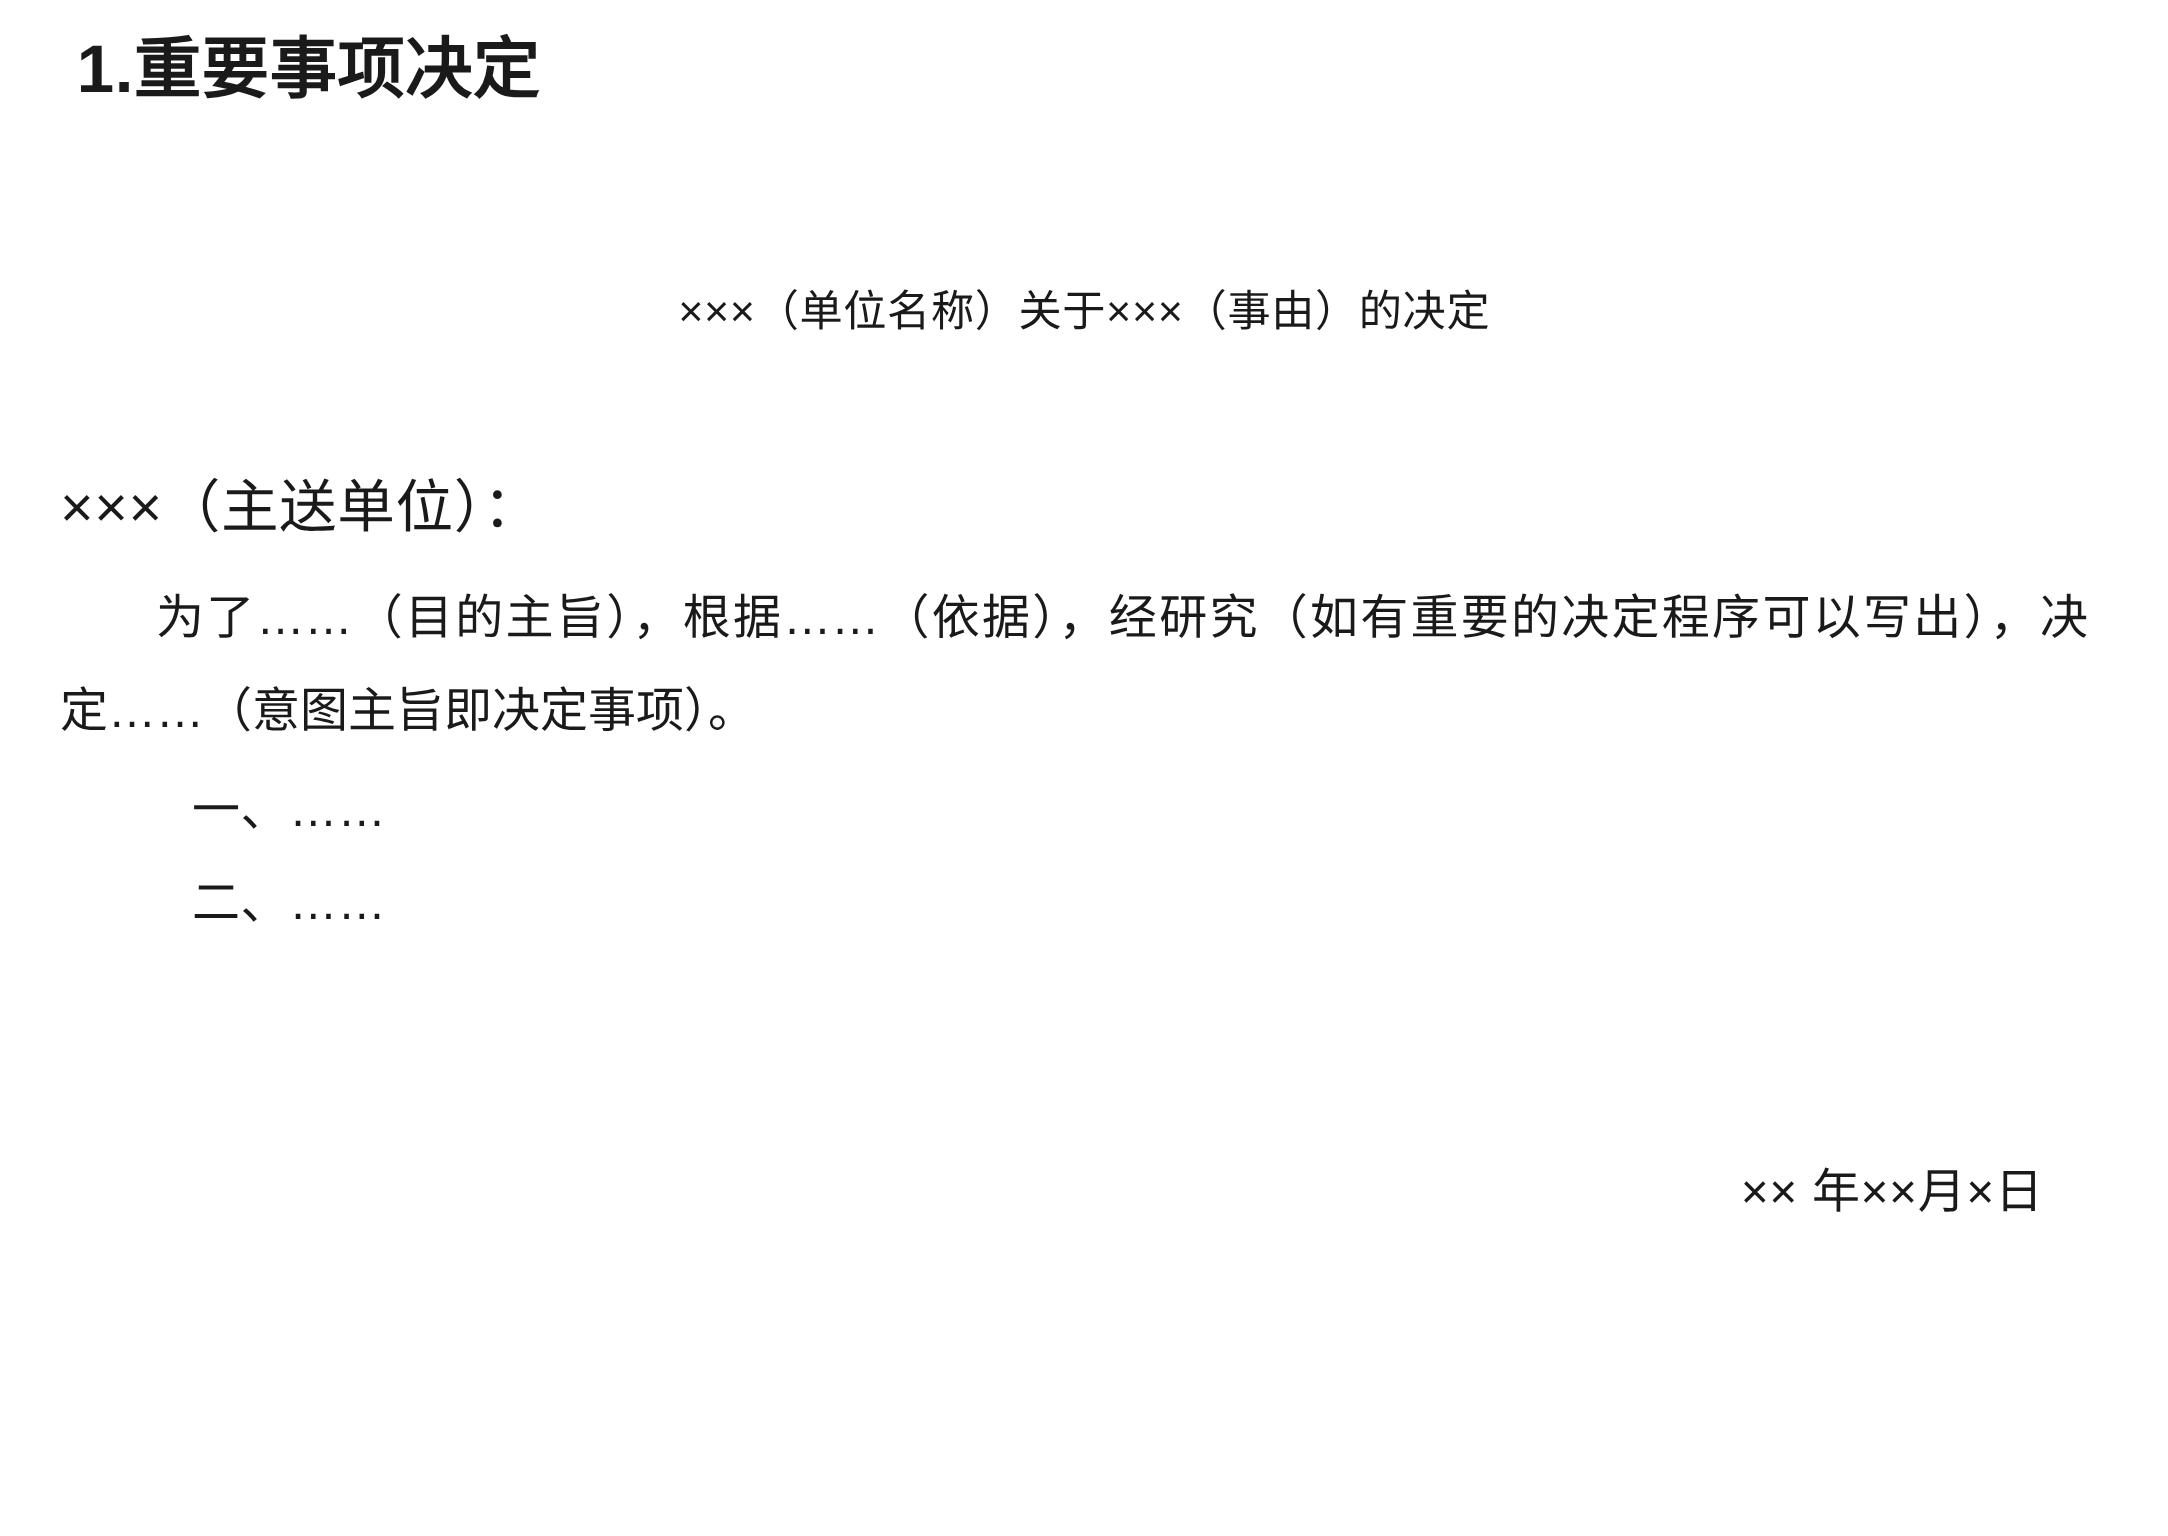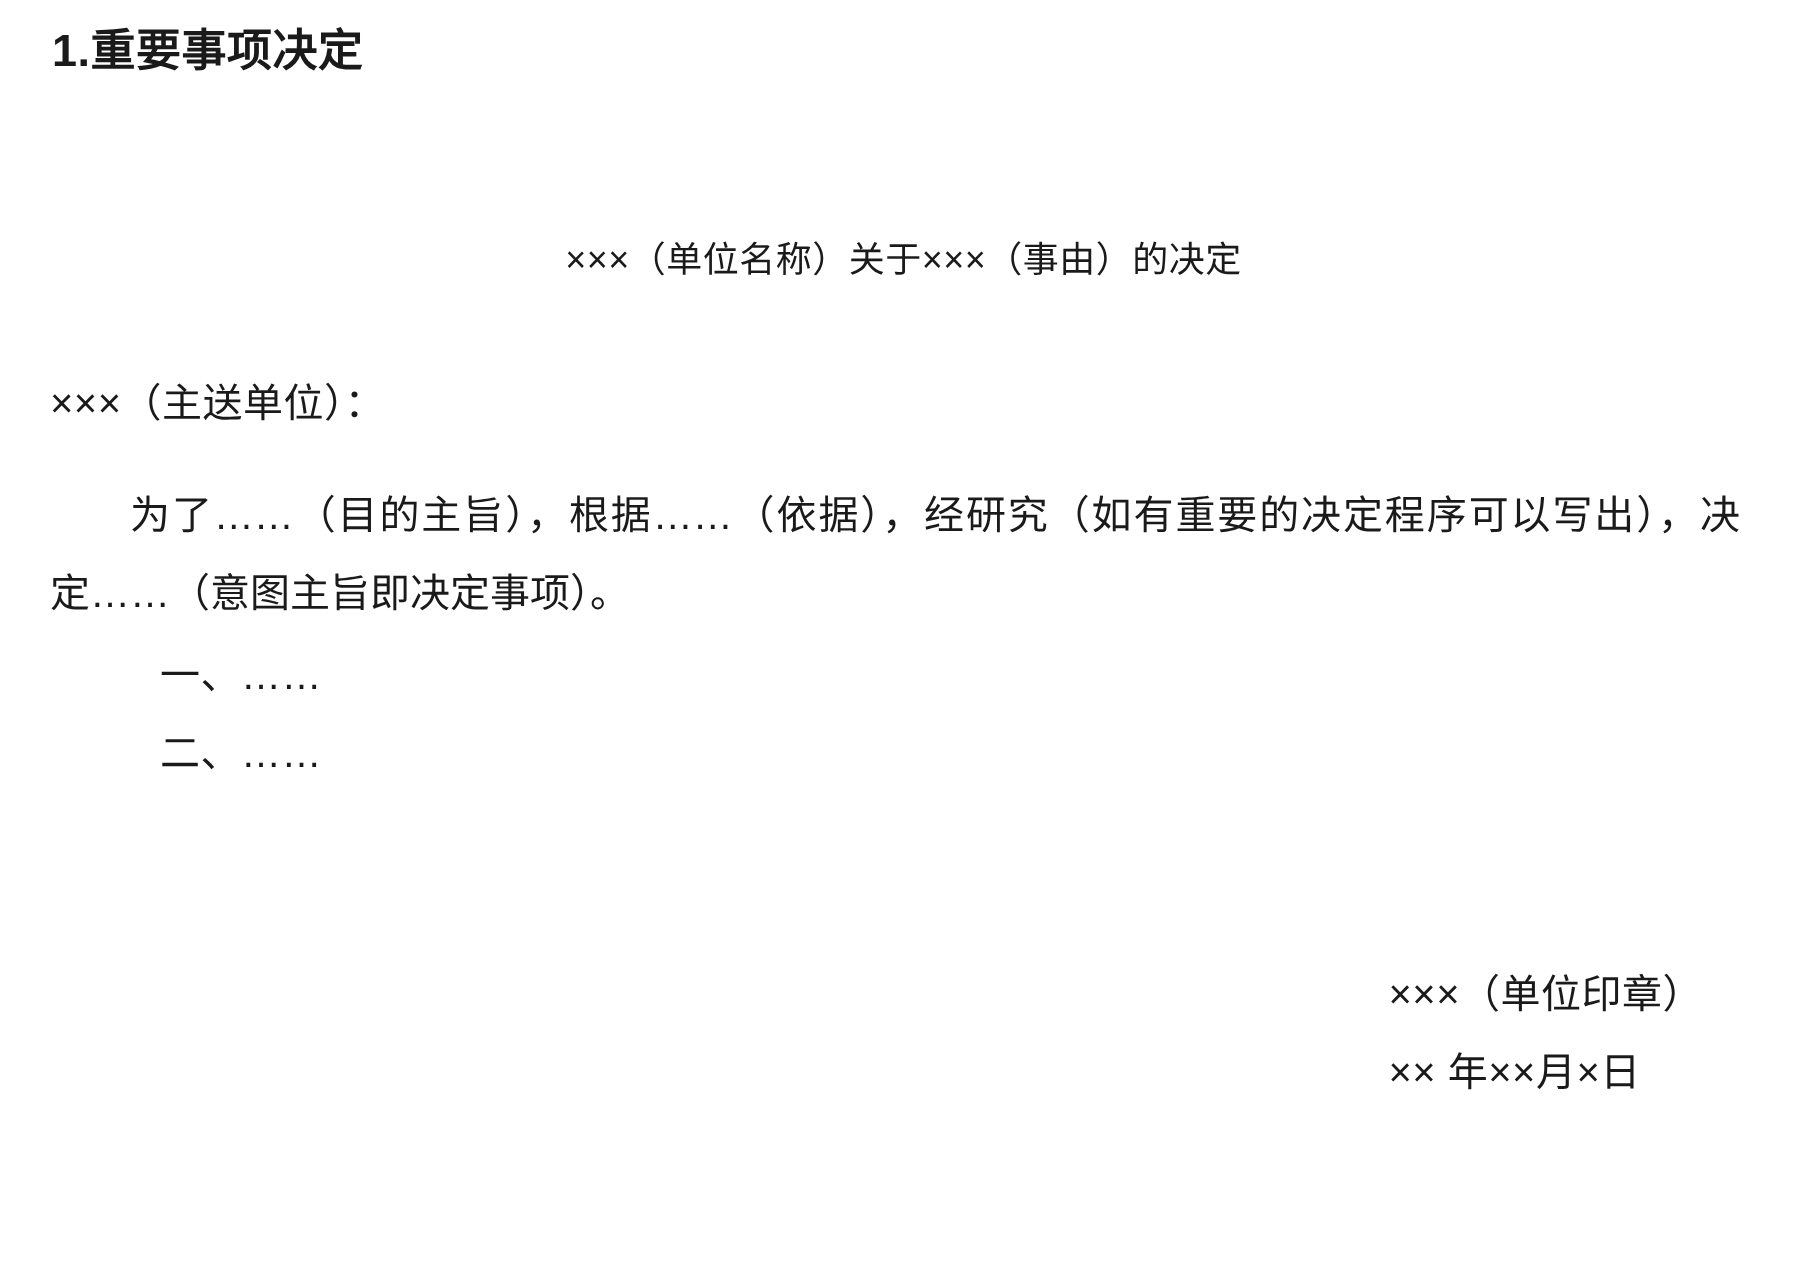--- a/index.html
+++ b/index.html
@@ -18,23 +18,23 @@
     width: 1807px;
     height: 1280px;
     background: #ffffff;
     overflow: hidden;
     box-sizing: border-box;
   }
 
   
   .doc-heading {
     position: absolute;
-    left: 52px;
+    left: 64px;
     top: 22px;
-    font-size: 45px;
+    font-size: 56px;
     font-weight: 700;
     letter-spacing: 0.5px;
     line-height: 1.3;
     white-space: nowrap;
   }
 
   
   .doc-title {
     position: absolute;
     left: 0;
@@ -45,22 +45,22 @@
     font-weight: 500;
     letter-spacing: 0.5px;
     line-height: 1.35;
     white-space: nowrap;
   }
 
   
   .doc-addressee {
     position: absolute;
     left: 50px;
-    top: 376px;
-    font-size: 40px;
+    top: 392px;
+    font-size: 48px;
     font-weight: 500;
     letter-spacing: 0.5px;
     line-height: 1.35;
     white-space: nowrap;
   }
 
   
   .doc-body {
     position: absolute;
     left: 50px;
@@ -117,17 +117,16 @@
   <div class="doc-addressee">×××（主送单位）：</div>
 
   <div class="doc-body">为了……（目的主旨），根据……（依据），经研究（如有重要的决定程序可以写出），决定……（意图主旨即决定事项）。</div>
 
   <div class="doc-items">
     <div class="doc-item">一、……</div>
     <div class="doc-item">二、……</div>
   </div>
 
   <div class="doc-signature">
-    <div class="sig-line">×××（单位印章）</div>
     <div class="sig-line">×× 年××月×日</div>
   </div>
 
 </div>
 
 </body></html>

